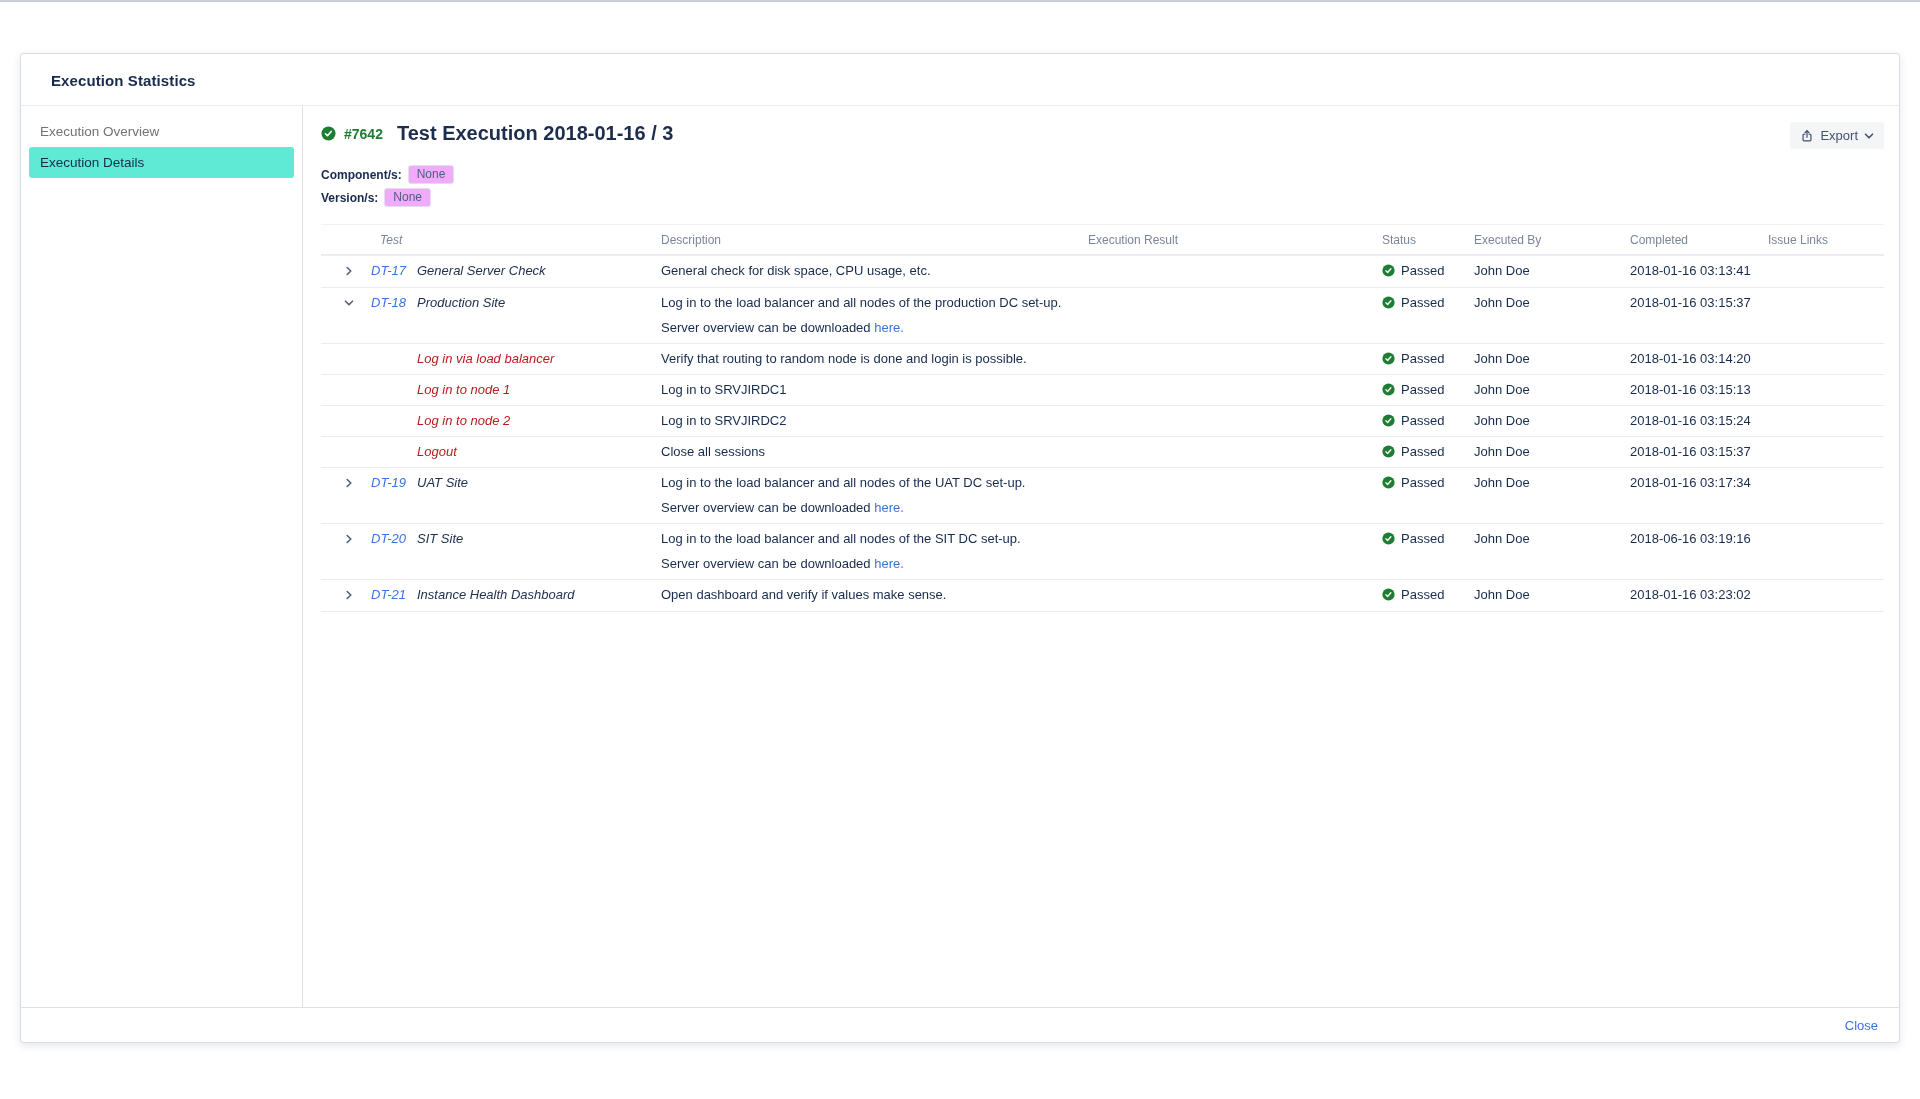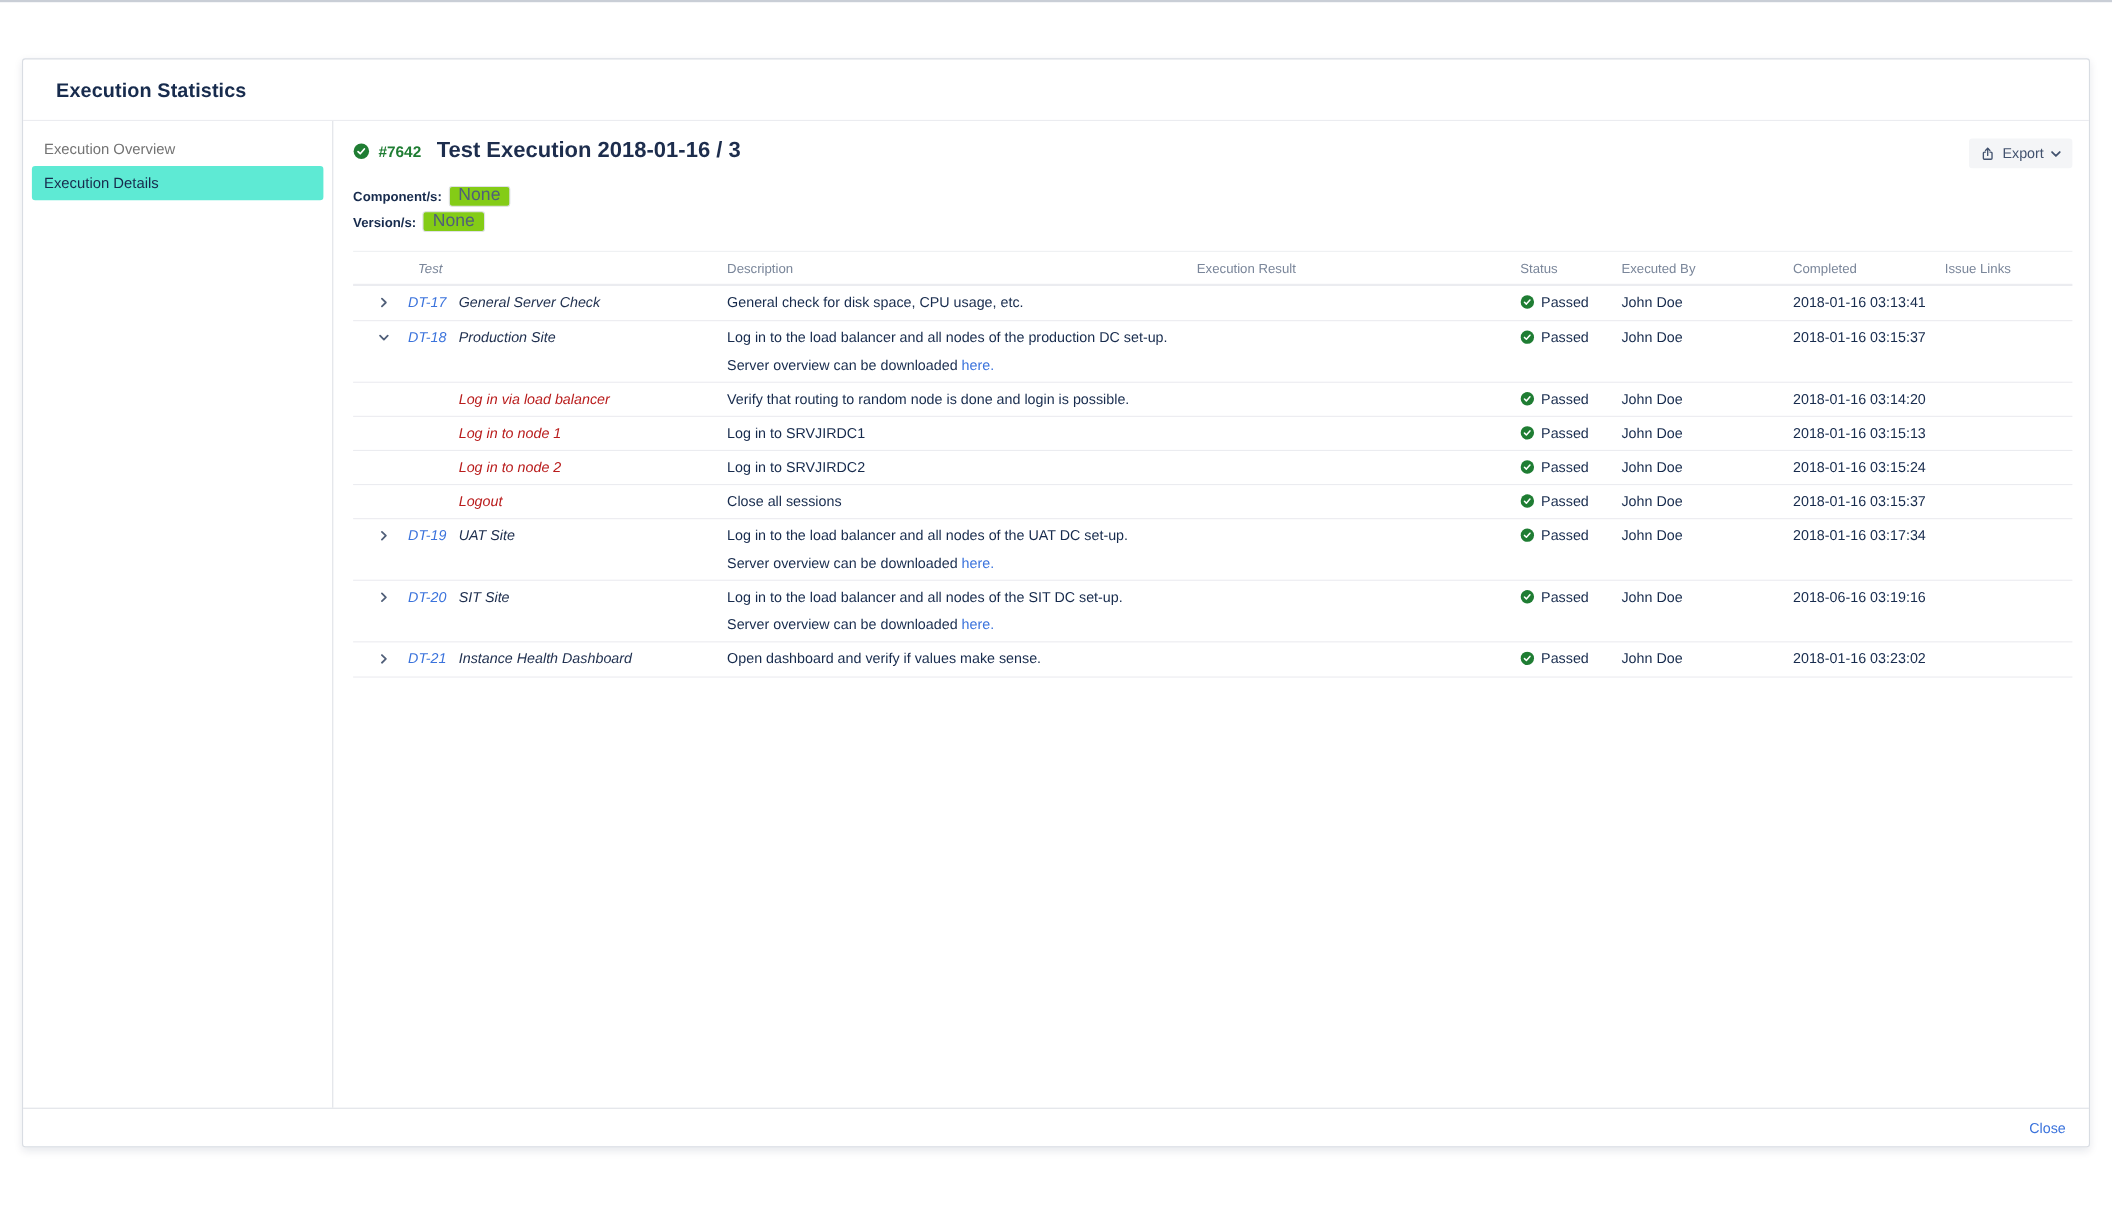--- a/index.html
+++ b/index.html
@@ -9,21 +9,21 @@
     --link:#3b73dc; --green:#1f7d33; --text:#172b4d; --muted:#5e6c84;
     --line:#ebecf0; --line2:#dfe1e6;
   }
   .top-line { height:2px; background:#c9ced6; width:100%; }
 
   .dialog { position:absolute; left:20px; top:53px; width:1880px; height:990px;
     background:#fff; border:1px solid #d9dde3; border-radius:3px;
     box-shadow:0 3px 8px rgba(9,30,66,.10); display:flex; flex-direction:column; }
 
   .dialog-header { padding:18px 30px 16px; border-bottom:1px solid var(--line); }
-  .dialog-title { font-size:18px; font-weight:700; color:var(--text); letter-spacing:.1px; }
+  .dialog-title { font-size:15px; font-weight:700; color:var(--text); letter-spacing:.1px; }
 
   .dialog-body { flex:1; display:flex; min-height:0; }
 
   .sidebar { width:282px; border-right:1px solid var(--line2); padding-top:10px; flex-shrink:0; }
   .nav-item { margin:0 8px; padding:8px 11px; font-size:13.5px; color:#737373;
     border-radius:3px; cursor:pointer; }
   .nav-item.selected { background:#5eead4; color:#172b4d; }
 
   .main { flex:1; padding:16px 15px 0 18px; min-width:0; }
 
@@ -33,21 +33,21 @@
   .mh-title { font-size:20px; font-weight:700; color:#1d2d4d; }
   .status-dot { display:inline-flex; width:15px; height:15px; }
 
   .export-btn { display:inline-flex; align-items:center; gap:6px; background:#f4f5f7;
     border:none; border-radius:3px; height:27px; padding:0 10px; font-size:13px;
     color:#42526e; font-family:inherit; cursor:pointer;text-align:right; }
 
   .meta { margin-top:16px; }
   .meta-row { display:flex; align-items:center; margin-bottom:4px; height:19px; }
   .meta-label { font-size:12px; font-weight:700; color:var(--text); margin-right:6px; }
-  .badge { font-size:16px; color:#505f79; background:#84cc16; border:1px solid #dfe1e6;
+  .badge { font-size:12px; color:#505f79; background:#f0abfc; border:1px solid #dfe1e6;
     border-radius:3px; padding:1px 8px 2px; line-height:14px; }
 
   .dates { display:flex; margin-top:14px; }
   .date-group { width:233px; font-size:13px; color:#44546f; white-space:nowrap; }
   .date-group b { color:var(--text); font-weight:700; margin-right:4px; }
 
   .table { margin-top:17px; --cols:50px 290px minmax(0,1fr) 294px 92px 156px 138px 116px; }
   .thead { display:grid; grid-template-columns:var(--cols);
     border-top:1px solid #eef0f2; border-bottom:2px solid var(--line);
     padding:8px 0 7px; font-size:12px; color:#7a869a; }

